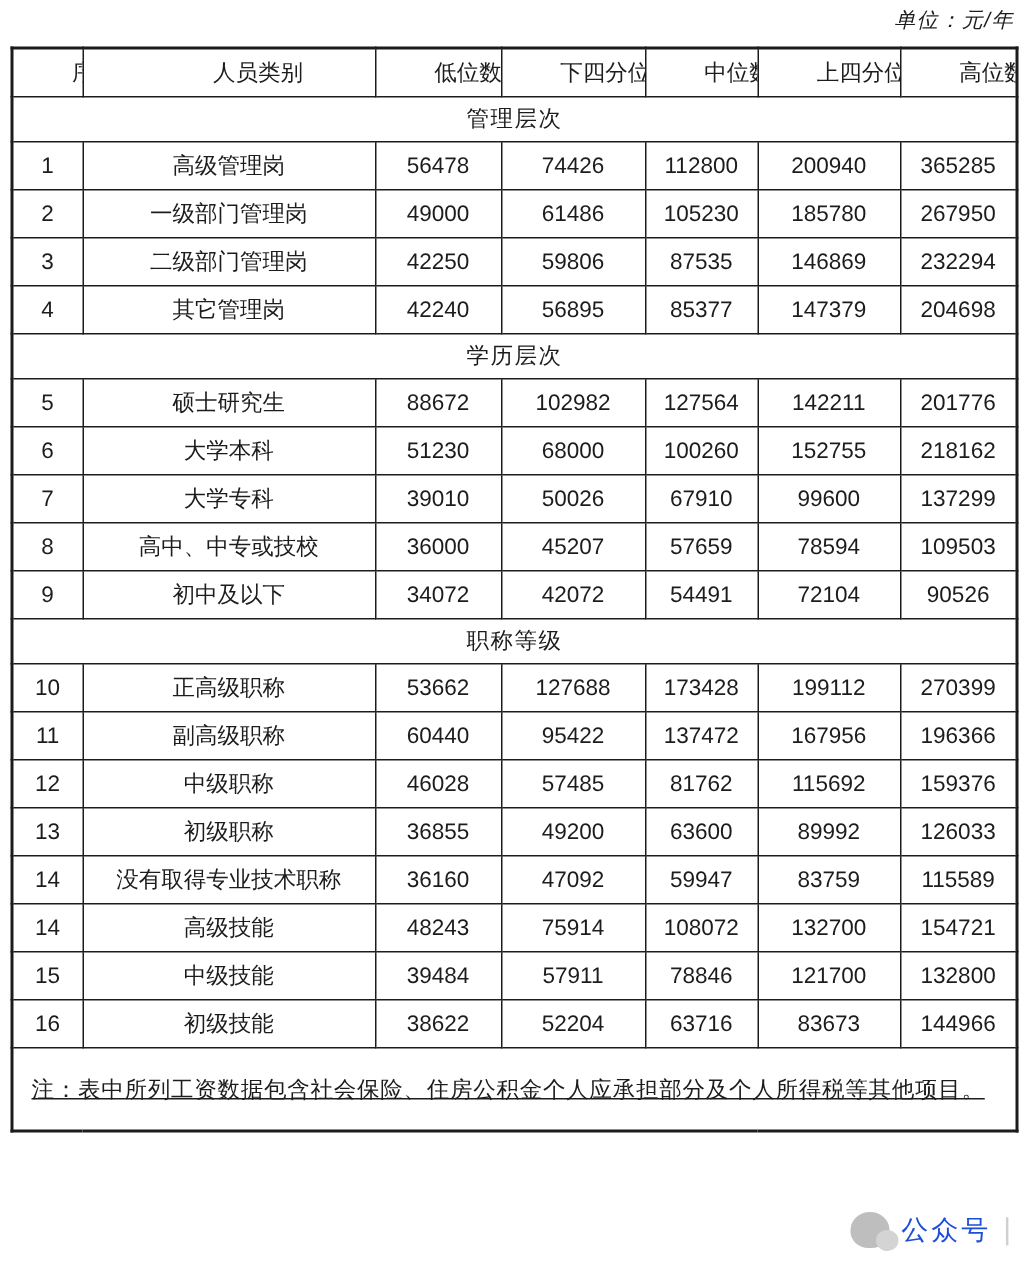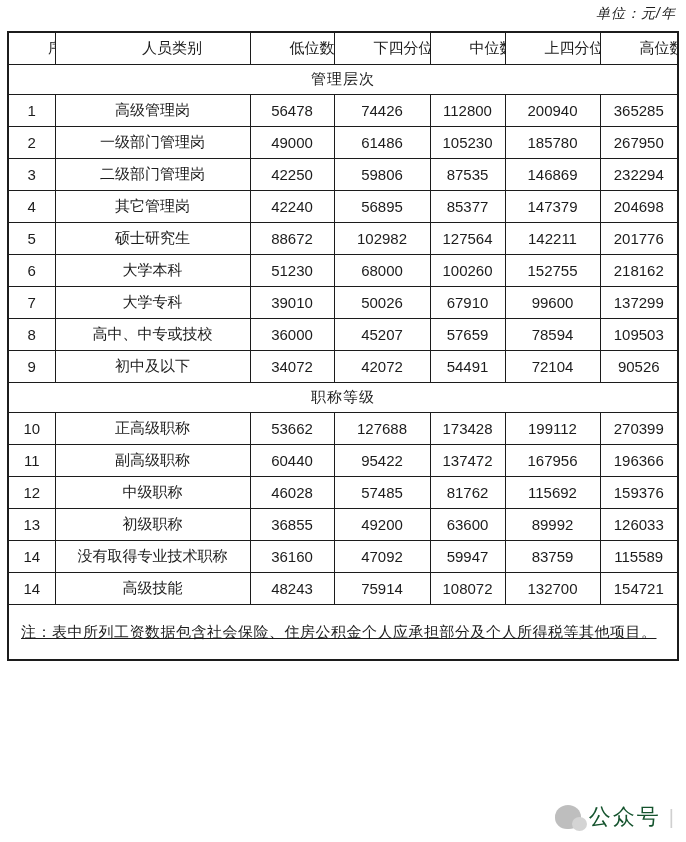--- a/index.html
+++ b/index.html
@@ -65,21 +65,21 @@
     opacity: 0.75;
   }
   .wm-icon::after {
     content: "";
     position: absolute;
     right: -6px; bottom: -2px;
     width: 15px; height: 14px;
     background: #c6c6c6;
     border-radius: 50%;
   }
-  .wm-label { color: #14532d; font-size: 22px; letter-spacing: 2px; }
+  .wm-label { color: #1d4ed8; font-size: 18px; letter-spacing: 2px; }
   .wm-sep   { color: #d0d0d0; font-size: 20px; }
   .wm-name  { color: #b3b3b3; font-size: 22px; letter-spacing: 1px; }
 </style>
 </head>
 <body>
 
 <div class="unit-label">单位：元/年</div>
 
 <table class="salary-table">
   <colgroup>
@@ -136,20 +136,23 @@
       <tr>
         <td>4</td>
         <td>其它管理岗</td>
         <td class="num-cell">42240</td>
         <td class="num-cell">56895</td>
         <td class="num-cell">85377</td>
         <td class="num-cell">147379</td>
         <td class="num-cell">204698</td>
       </tr>
       <tr>
+        <td colspan="7" class="section-cell">学历层次</td>
+      </tr>
+      <tr>
         <td>5</td>
         <td>硕士研究生</td>
         <td class="num-cell">88672</td>
         <td class="num-cell">102982</td>
         <td class="num-cell">127564</td>
         <td class="num-cell">142211</td>
         <td class="num-cell">201776</td>
       </tr>
       <tr>
         <td>6</td>
@@ -237,20 +240,38 @@
       </tr>
       <tr>
         <td>14</td>
         <td>高级技能</td>
         <td class="num-cell">48243</td>
         <td class="num-cell">75914</td>
         <td class="num-cell">108072</td>
         <td class="num-cell">132700</td>
         <td class="num-cell">154721</td>
       </tr>
+      <tr>
+        <td>15</td>
+        <td>中级技能</td>
+        <td class="num-cell">39484</td>
+        <td class="num-cell">57911</td>
+        <td class="num-cell">78846</td>
+        <td class="num-cell">121700</td>
+        <td class="num-cell">132800</td>
+      </tr>
+      <tr>
+        <td>16</td>
+        <td>初级技能</td>
+        <td class="num-cell">38622</td>
+        <td class="num-cell">52204</td>
+        <td class="num-cell">63716</td>
+        <td class="num-cell">83673</td>
+        <td class="num-cell">144966</td>
+      </tr>
     </tbody>
   <tfoot>
     <tr>
       <td class="note-cell" colspan="7">注：表中所列工资数据包含社会保险、住房公积金个人应承担部分及个人所得税等其他项目。</td>
     </tr>
   </tfoot>
 </table>
 
 <div class="watermark">
   <div class="wm-icon"></div>

